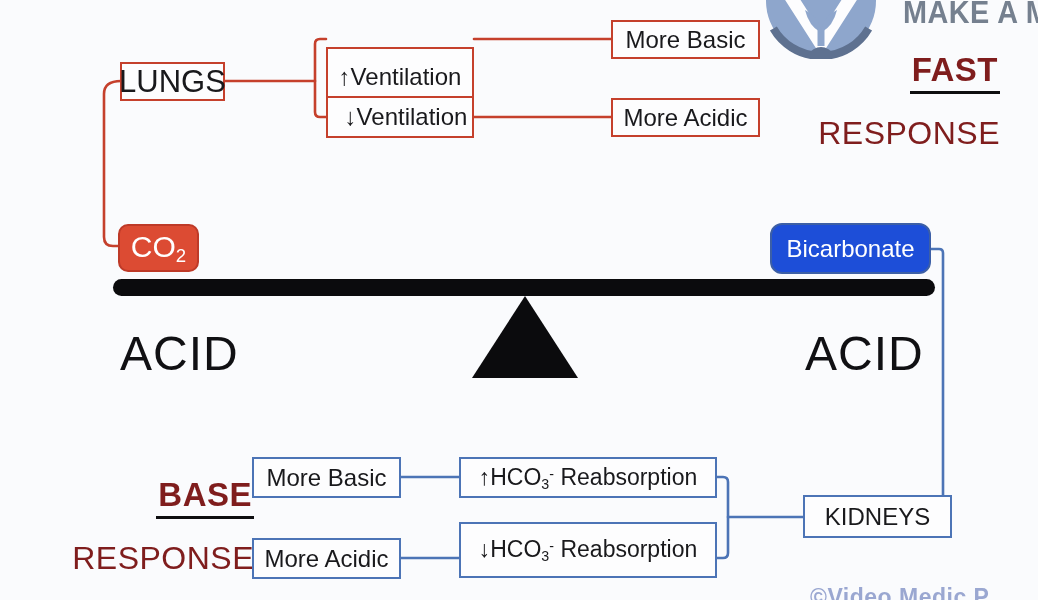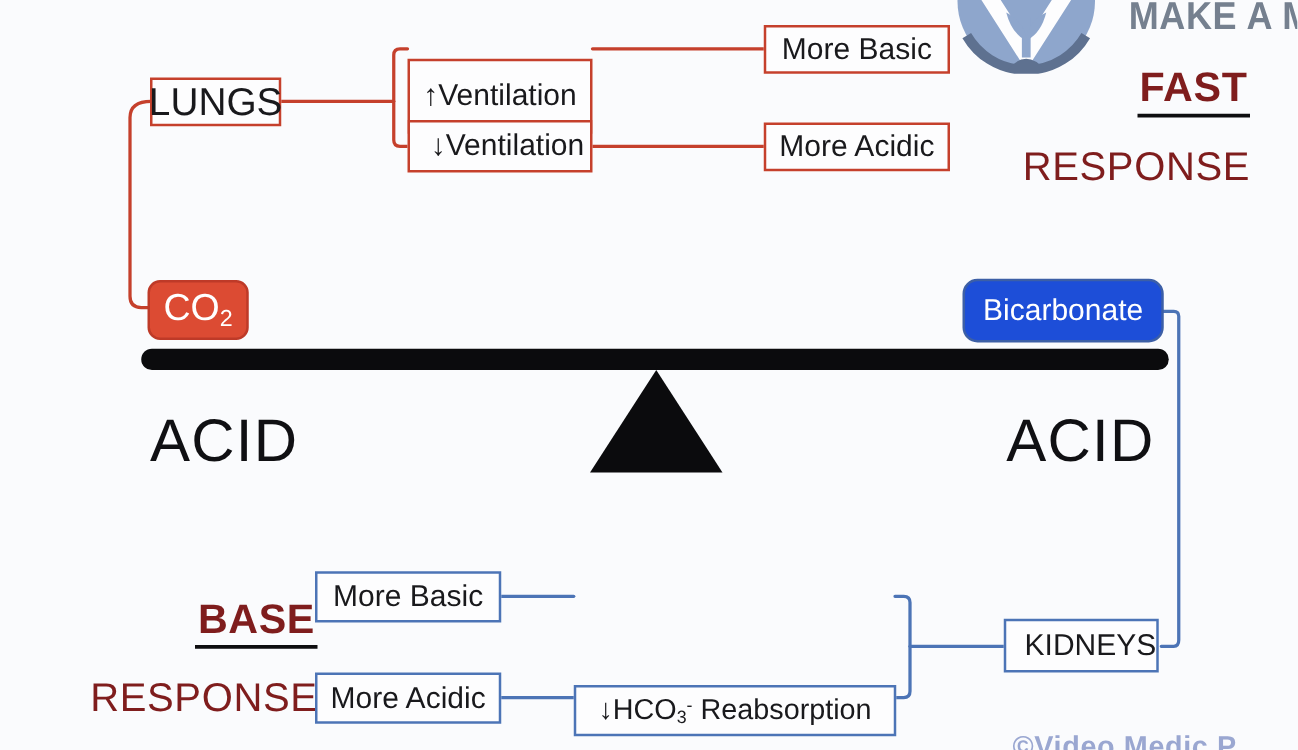--- a/index.html
+++ b/index.html
@@ -122,25 +122,28 @@
   <div class="pill blue" style="left:770px;top:223px;width:161px;height:51px;">
     <span>Bicarbonate</span>
   </div>
 
   <div class="side-label" style="left:120px;top:310px;">ACID</div>
   <div class="side-label" style="left:805px;top:310px;">ACID</div>
 
   <div class="bbox" style="left:252px;top:457px;width:149px;height:41px;">
     <span>More Basic</span>
   </div>
+  <div class="bbox hco-font" style="left:459px;top:457px;width:258px;height:41px;">
+    <span><span>↑HCO</span><span class="sub">3</span><span class="sup">-</span><span> Reabsorption</span></span>
+  </div>
   <div class="bbox" style="left:252px;top:538px;width:149px;height:41px;">
     <span>More Acidic</span>
   </div>
-  <div class="bbox hco-font" style="left:459px;top:548px;width:258px;height:41px;text-align:center;">
+  <div class="bbox hco-font" style="left:459px;top:522px;width:258px;height:56px;text-align:center;">
     <span><span>↓HCO</span><span class="sub">3</span><span class="sup">-</span><span> Reabsorption</span></span>
   </div>
-  <div class="bbox" style="left:803px;top:495px;width:124px;height:43px;justify-content:flex-end;">
+  <div class="bbox" style="left:803px;top:495px;width:149px;height:43px;">
     <span>KIDNEYS</span>
   </div>
 
   <div class="watermark">©Video Medic P</div>
 
 </div>
 
 </body></html>

